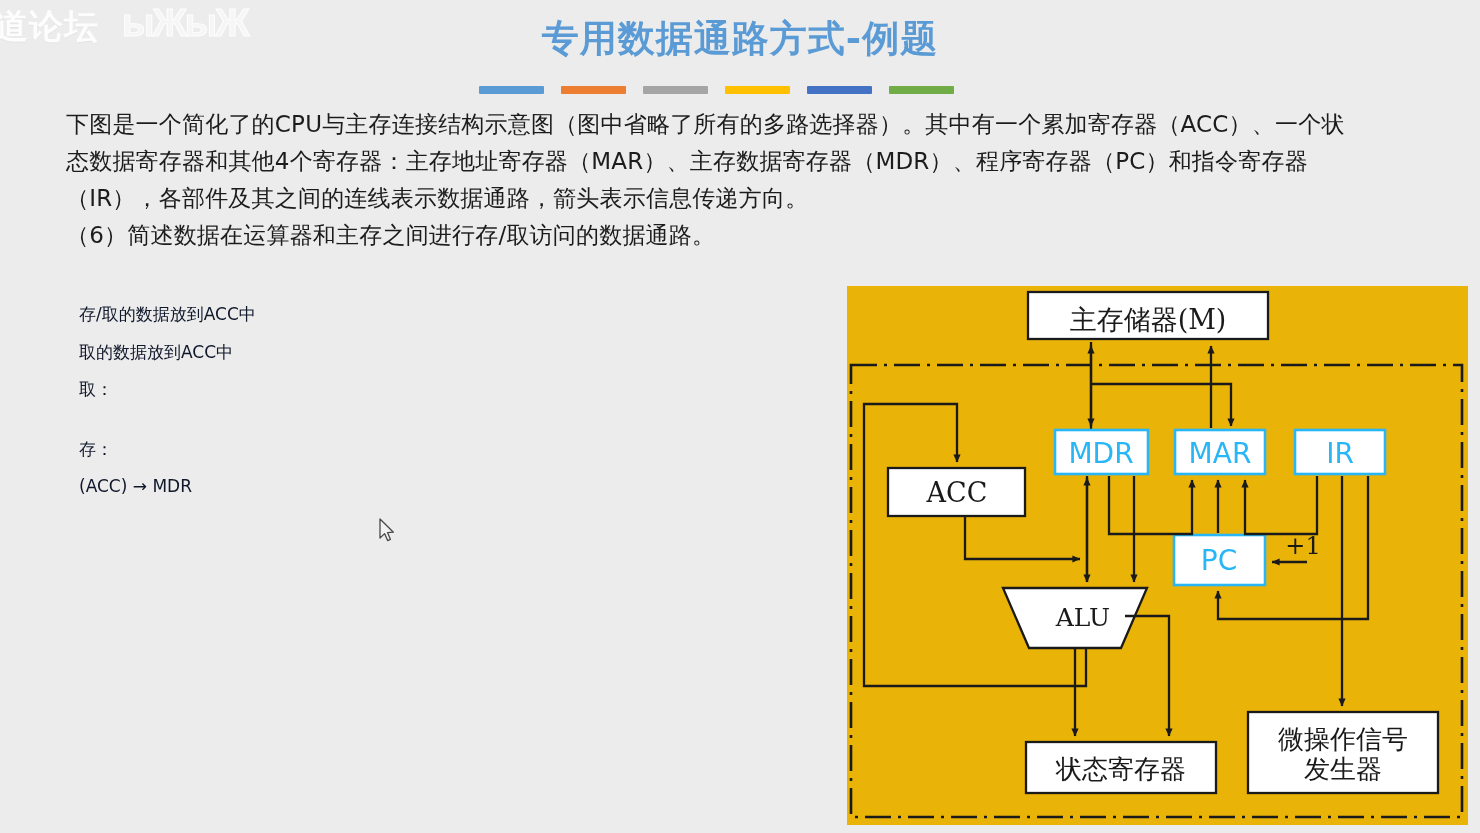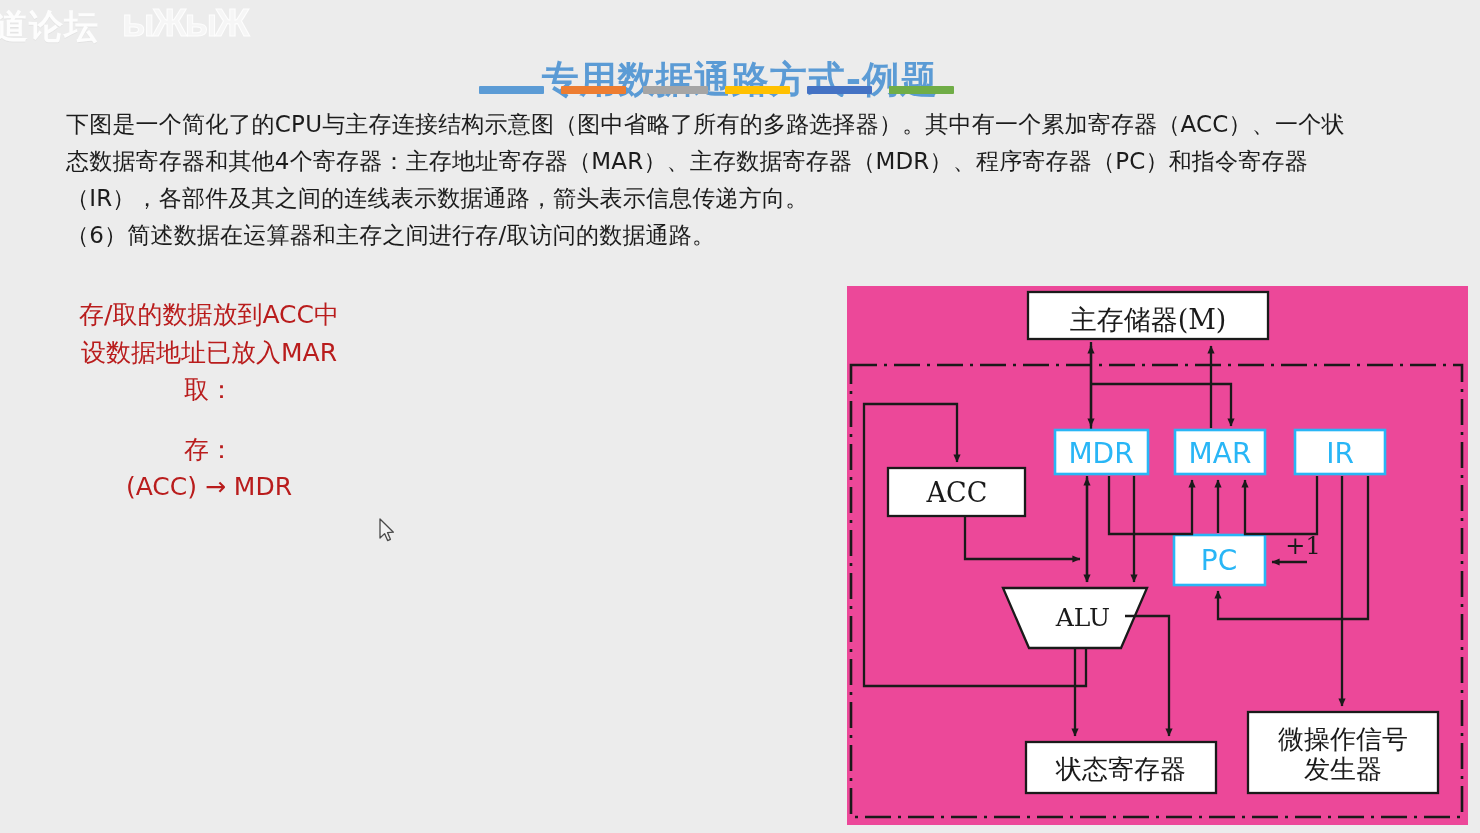--- a/index.html
+++ b/index.html
@@ -27,55 +27,54 @@
     -webkit-text-stroke:1px rgba(255,255,255,.85);
     white-space:nowrap;letter-spacing:-2px;
   }
 
   
   .title{
     position:absolute;left:0;right:0;top:14px;
     text-align:center;
     font-family:"DejaVu Serif","Liberation Serif",serif;
     font-size:37px;font-weight:600;
-    color:#5b9bd5;letter-spacing:1px;margin-top:41px;
+    color:#5b9bd5;letter-spacing:1px;
   }
   .rule{
     position:absolute;top:86px;left:479px;
     display:flex;gap:17px;
   }
   .rule i{display:block;width:65px;height:8px;border-radius:1px;}
 
   
   .para{
     position:absolute;left:66px;top:106px;width:1300px;
     font-family:"DejaVu Sans",sans-serif;
     font-size:23px;line-height:37px;
     color:#1c1c1c;letter-spacing:.2px;
   }
   .para .q3{display:block;text-indent:0;}
 
   
   .notes{
     position:absolute;left:79px;top:296px;
-    font-size:25px;line-height:37.5px;
-    color:#b91c1c;font-weight:500;
+    font-size:17px;line-height:37.5px;
+    color:#0f172a;font-weight:500;
     font-family:"DejaVu Sans",sans-serif;
-    text-align:center;
   }
   .notes .gap{display:block;height:22px;}
 
   
   .cursor{position:absolute;left:378px;top:518px;width:18px;height:26px;}
 
   
   .diagram{
     position:absolute;left:847px;top:286px;
     width:621px;height:539px;
-    background:#ec4899;
+    background:#eab308;
     overflow:hidden;
   }
   .diagram svg{display:block;}
 </style>
 </head>
 <body>
 
 <div class="slide">
 
   <div class="watermark">道论坛</div>
@@ -91,21 +90,21 @@
     <i style="background:#70ad47"></i>
   </div>
 
   <div class="para">
     <span>下图是一个简化了的CPU与主存连接结构示意图（图中省略了所有的多路选择器）。其中有一个累加寄存器（ACC）、一个状态数据寄存器和其他4个寄存器：主存地址寄存器（MAR）、主存数据寄存器（MDR）、程序寄存器（PC）和指令寄存器（IR），各部件及其之间的连线表示数据通路，箭头表示信息传递方向。</span>
     <span class="q3">（6）简述数据在运算器和主存之间进行存/取访问的数据通路。</span>
   </div>
 
   <div class="notes">
     <div>存/取的数据放到ACC中</div>
-    <div>设数据地址已放入MAR</div>
+    <div>取的数据放到ACC中</div>
     <div>取：</div>
     <span class="gap"></span>
     <div>存：</div>
     <div>(ACC) → MDR</div>
   </div>
 
   <svg class="cursor" viewBox="0 0 18 26">
     <path d="M2,1 L2,20 L6.6,15.6 L9.6,22.6 L12.4,21.3 L9.5,14.6 L15.4,14.2 Z" fill="#f2f2f2" stroke="#4a4a4a" stroke-width="1.3" stroke-linejoin="round"></path>
   </svg>
 

